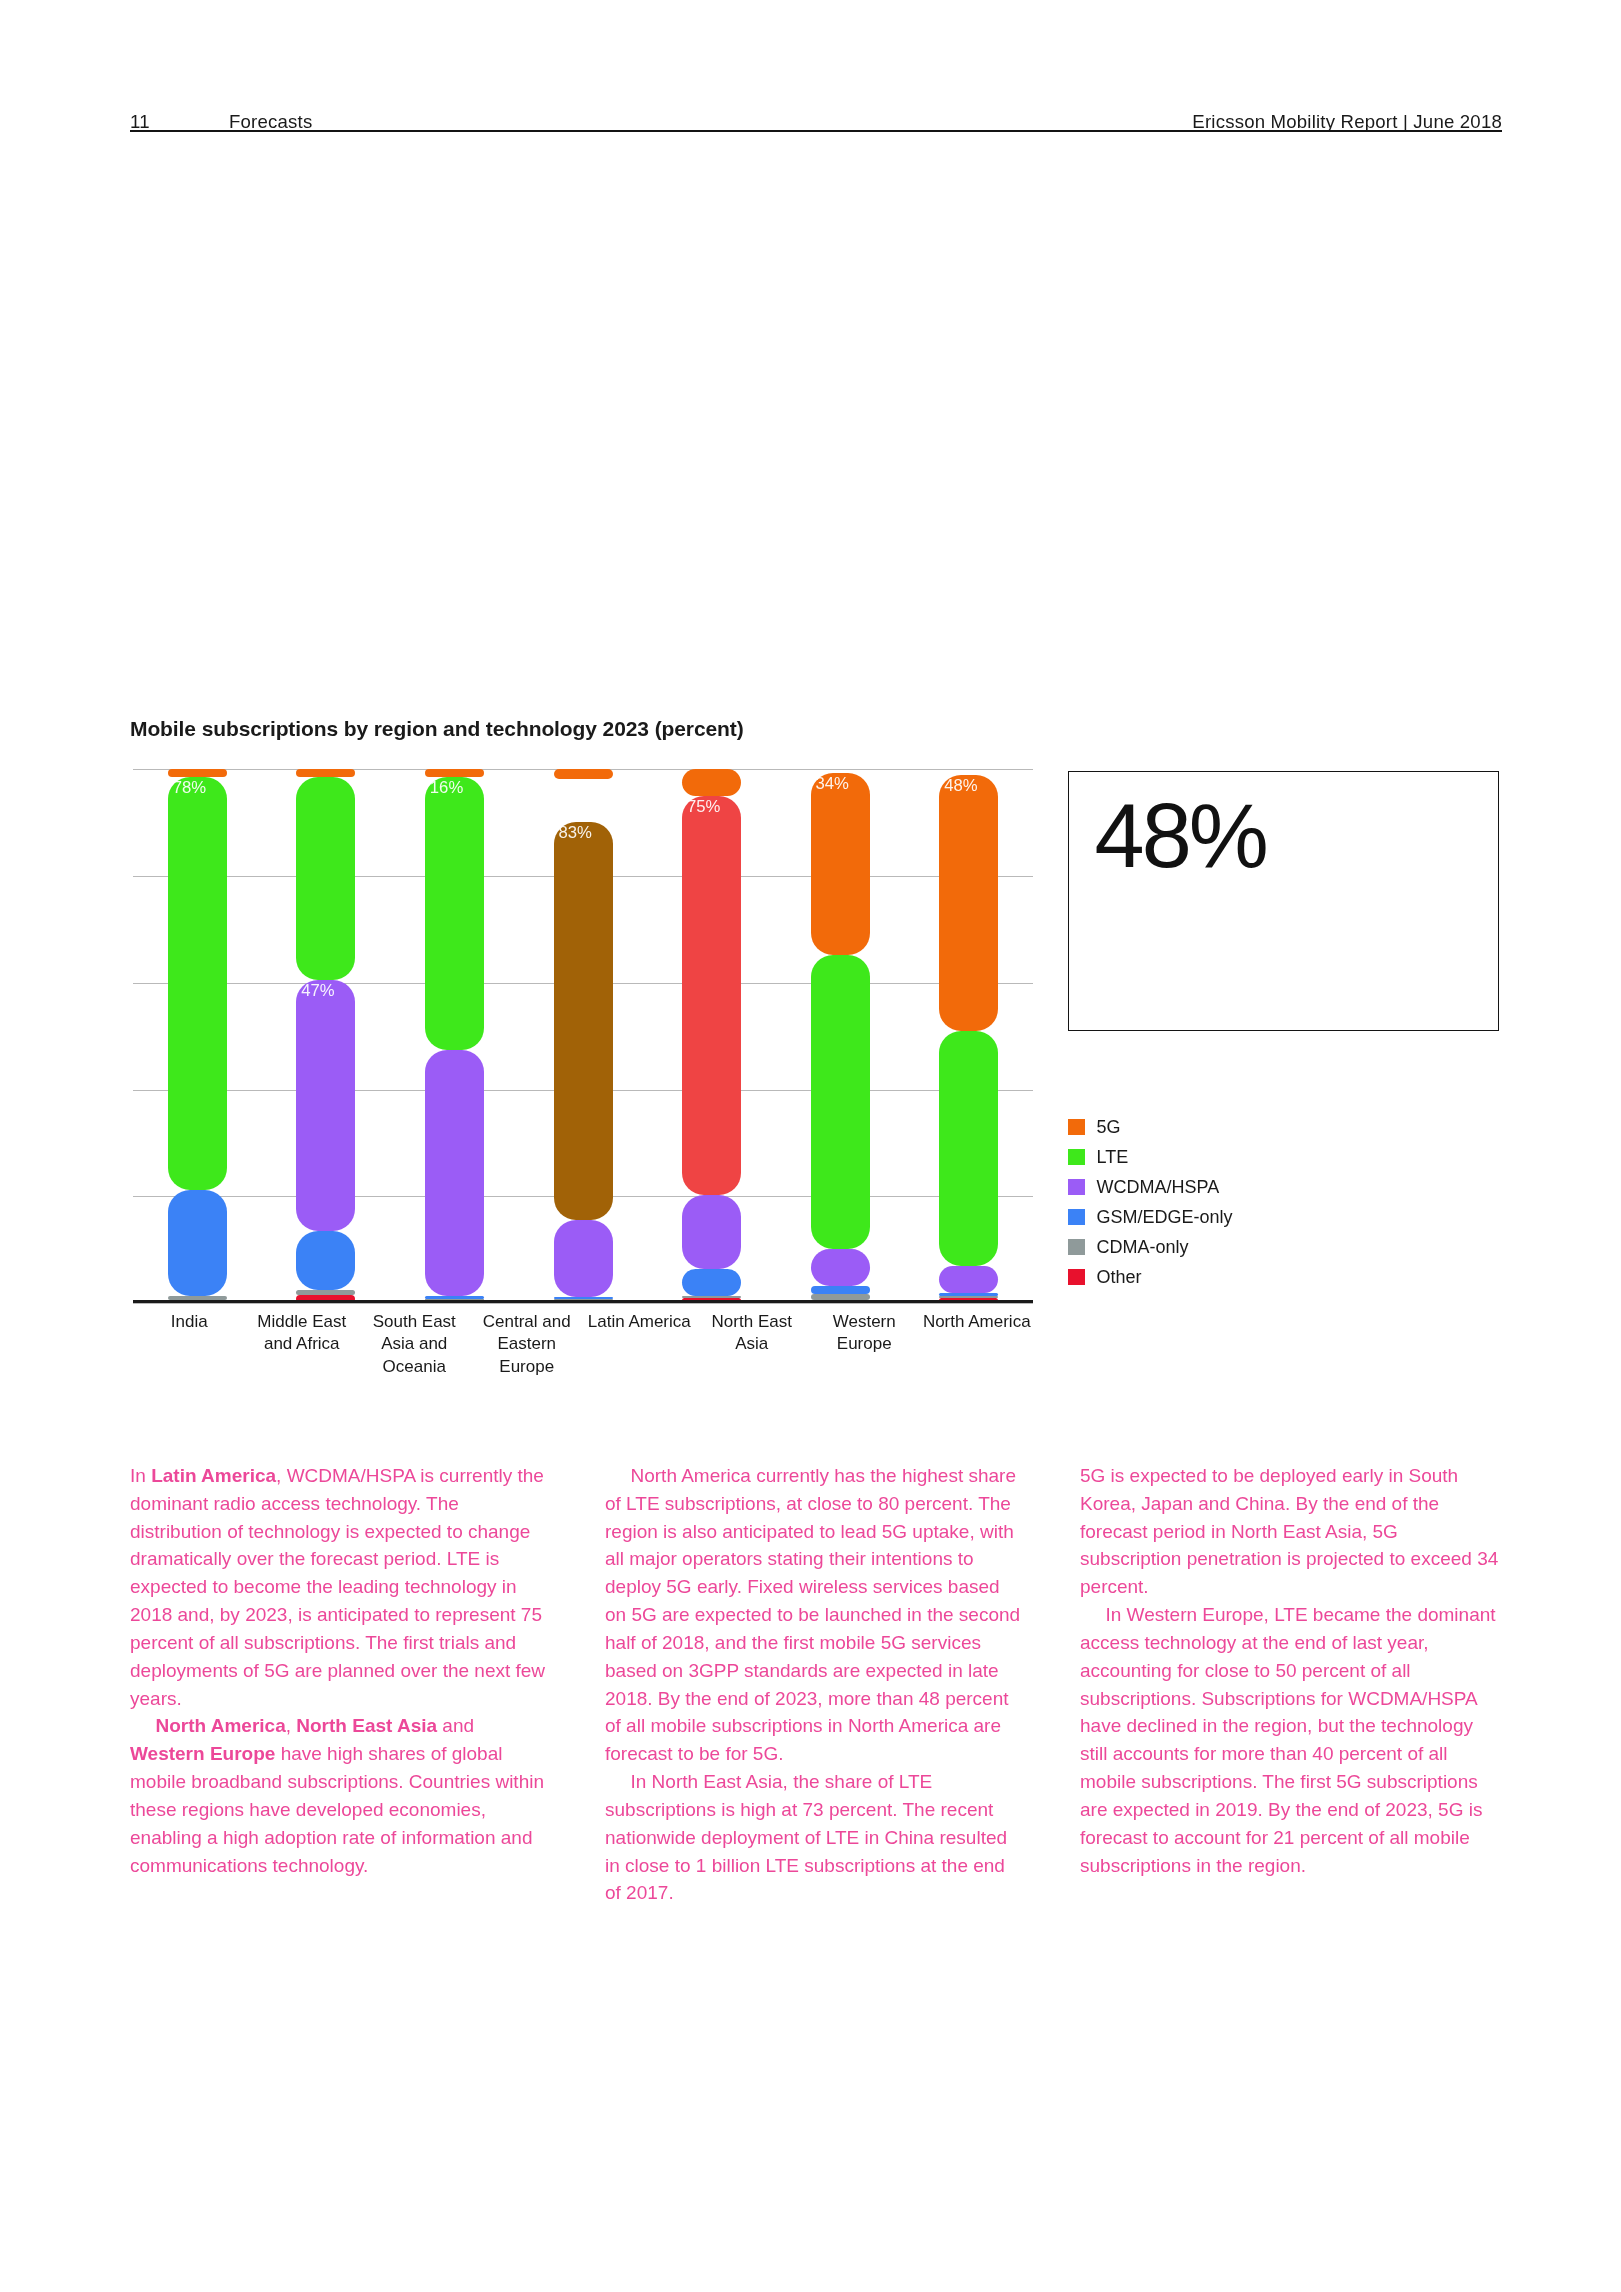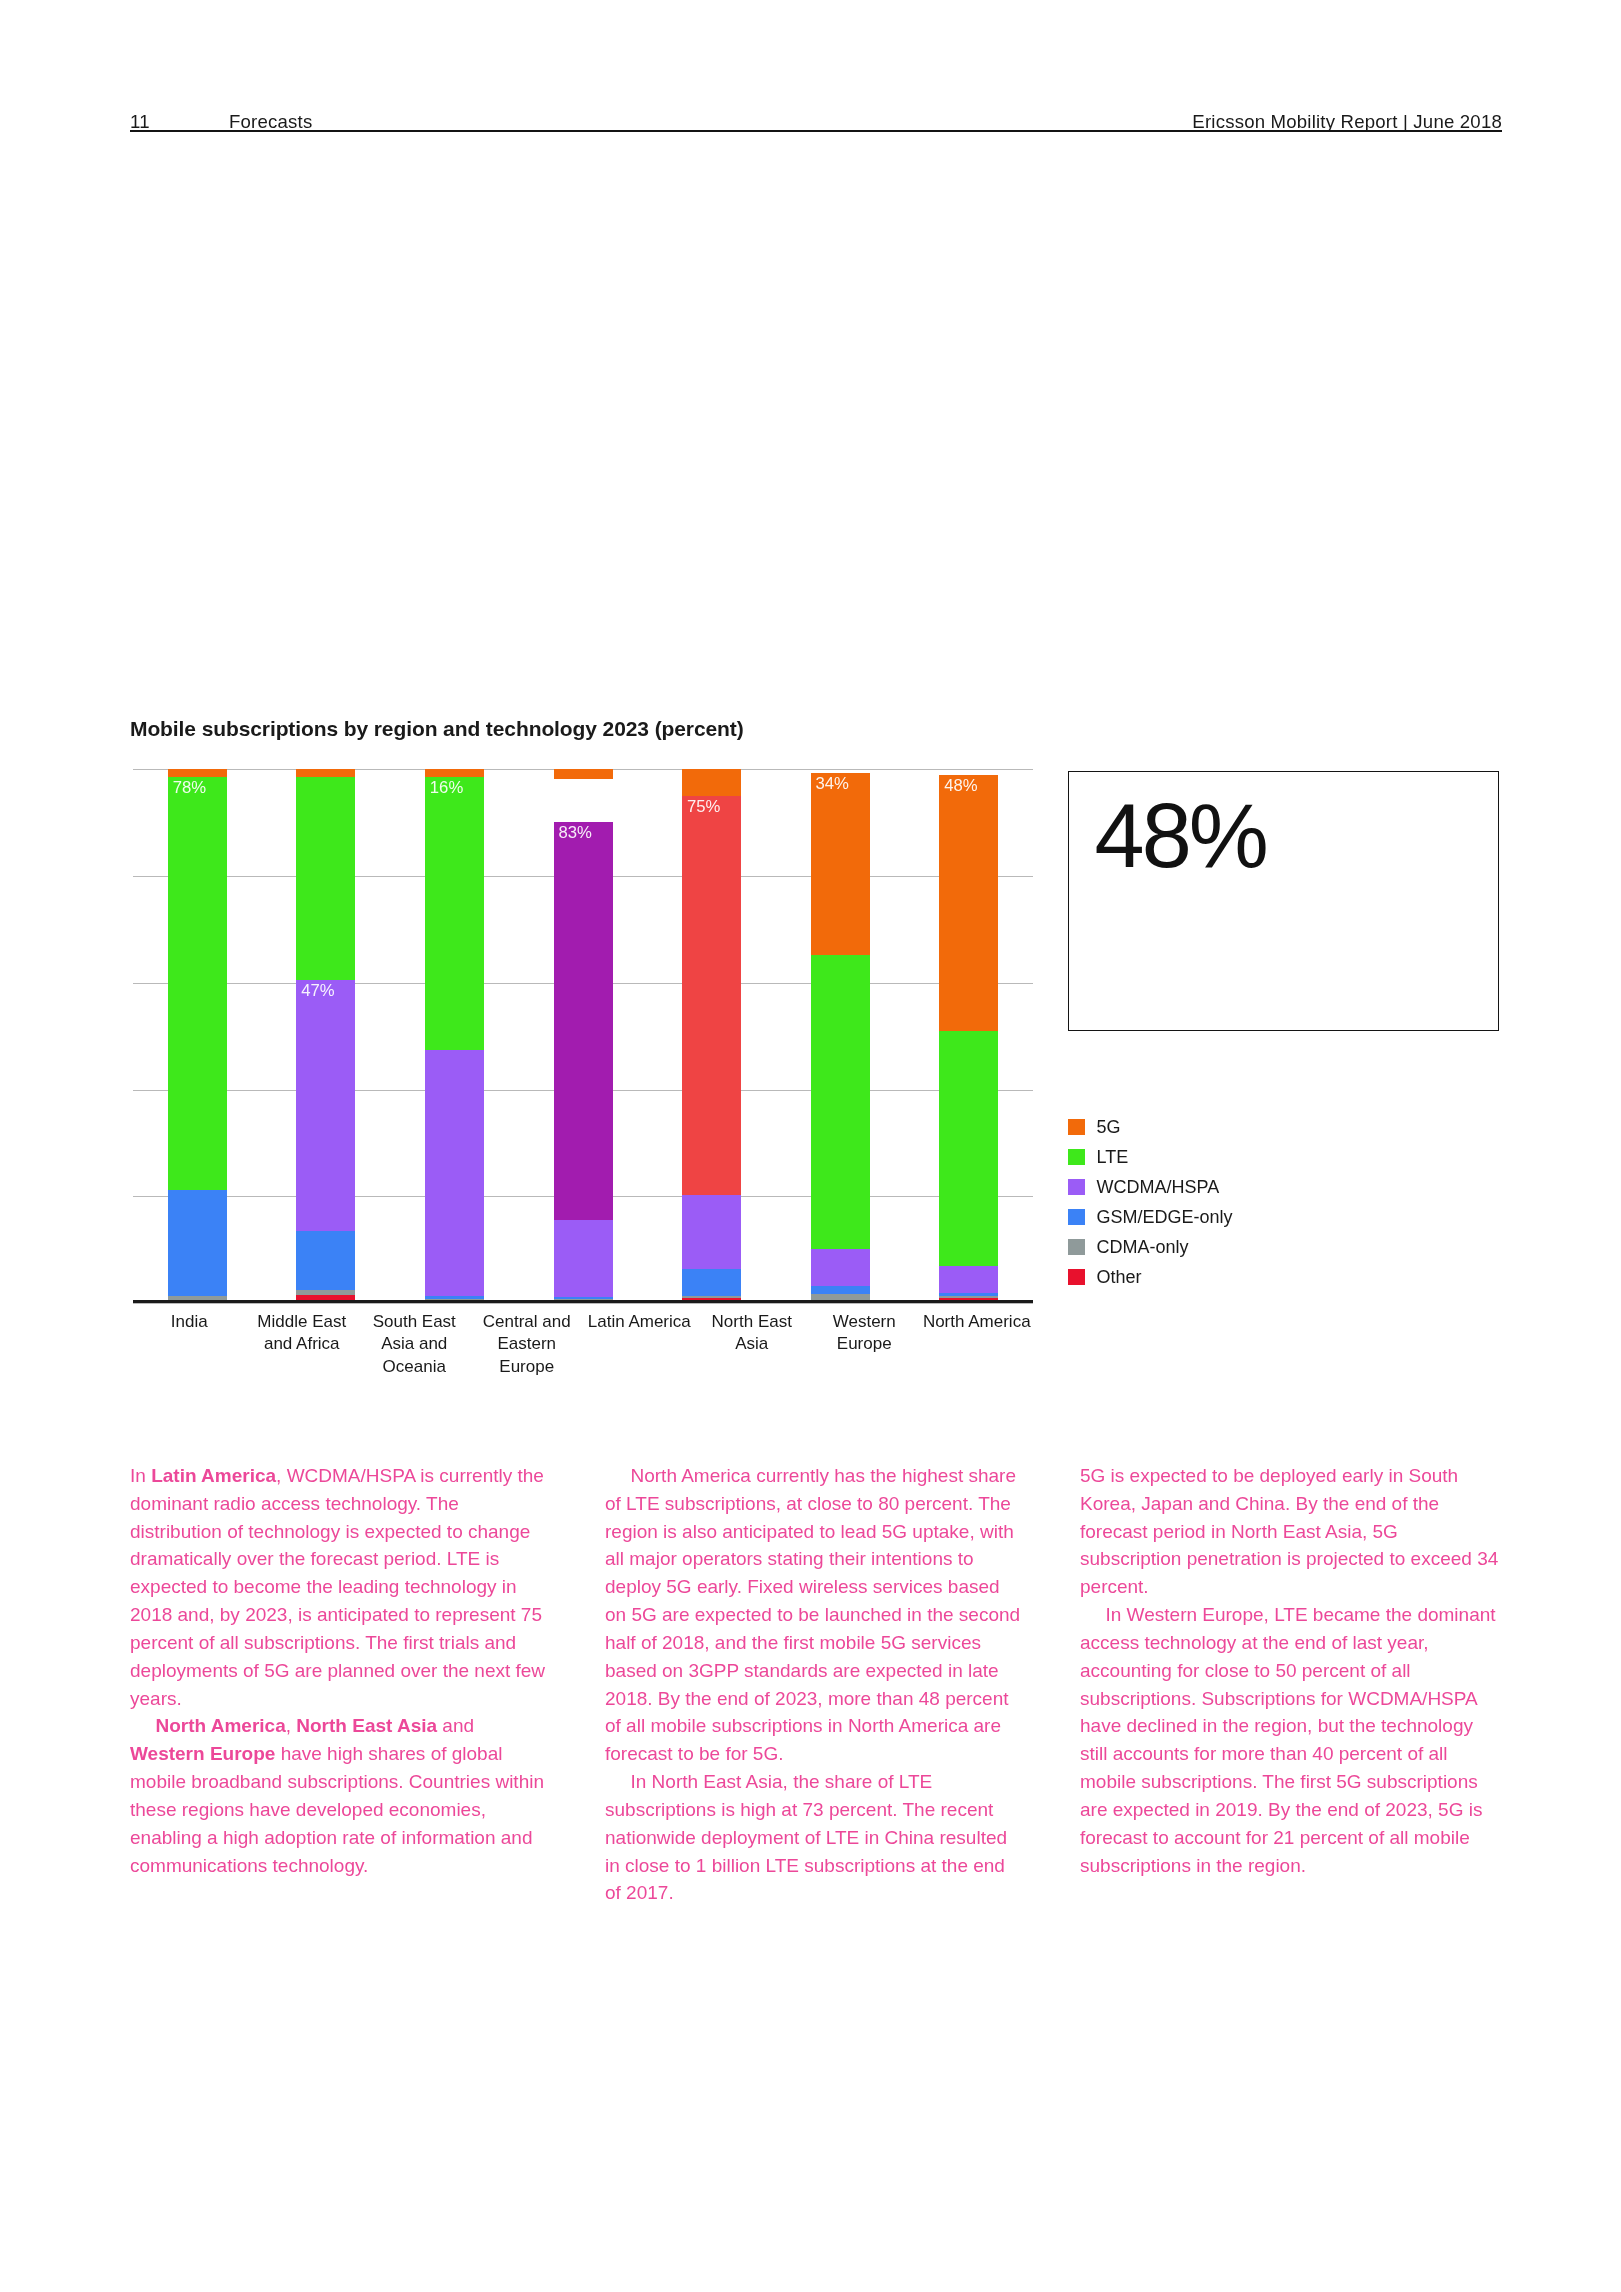--- a/index.html
+++ b/index.html
@@ -46,21 +46,21 @@
   }
   .barslot{
     flex:1 1 0;height:100%;position:relative;
     display:flex;justify-content:center;align-items:flex-end;
   }
   .bar{
     width:59px;height:100%;
     display:flex;flex-direction:column;justify-content:flex-end;
     position:relative;
   }
-  .seg{width:100%;position:relative;}
+  .seg{width:100%;position:relative;border-radius:22px;}
   .seglabel{
     position:absolute;left:4.9px;top:2.9px;
     color:#ffffff;font-size:16.7px;line-height:1;
     opacity:.92;white-space:nowrap;
   }
   .xlabels{
     position:absolute;left:133px;top:1311px;width:900px;
     display:flex;
   }
   .xlabel{
@@ -157,21 +157,21 @@
             </div>
             <div class="seg" style="height: 251px; background: rgb(155, 92, 246);"></div>
             <div class="seg" style="height: 2.7px; background: rgb(59, 130, 246);"></div>
             <div class="seg" style="height: 1.6px; background: rgb(143, 154, 154);"></div>
             <div class="seg" style="height: 2.7px; background: rgb(232, 17, 45);"></div>
           </div>
         </div>
         <div class="barslot">
           <div class="bar">
             <div class="seg" style="height: 10.7px; background: rgb(242, 106, 10);"></div>
-            <div class="seg" style="height: 443px; background: #a21caf; margin-top: 43px;">
+            <div class="seg" style="height: 443px; background: #a16207; margin-top: 43px;">
               <span class="seglabel">83%</span>
             </div>
             <div class="seg" style="height: 85px; background: rgb(155, 92, 246);"></div>
             <div class="seg" style="height: 2.7px; background: rgb(59, 130, 246);"></div>
             <div class="seg" style="height: 1.6px; background: rgb(143, 154, 154);"></div>
             <div class="seg" style="height: 2.7px; background: rgb(232, 17, 45);"></div>
           </div>
         </div>
         <div class="barslot">
           <div class="bar">

